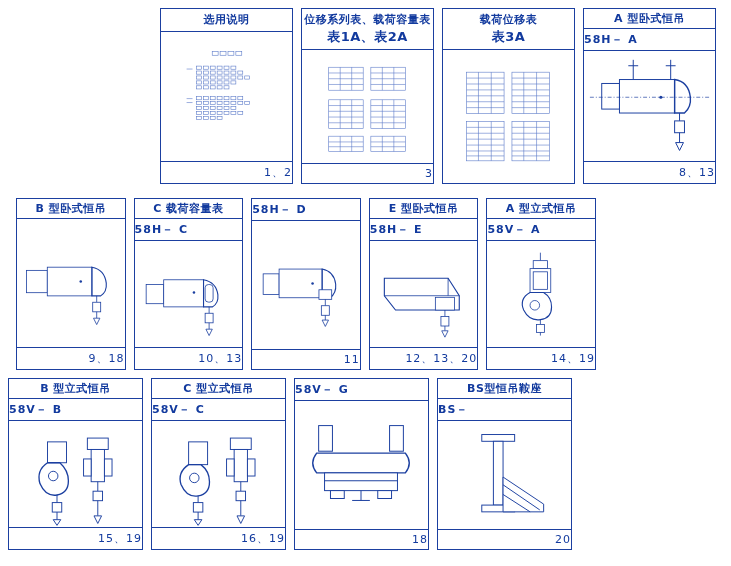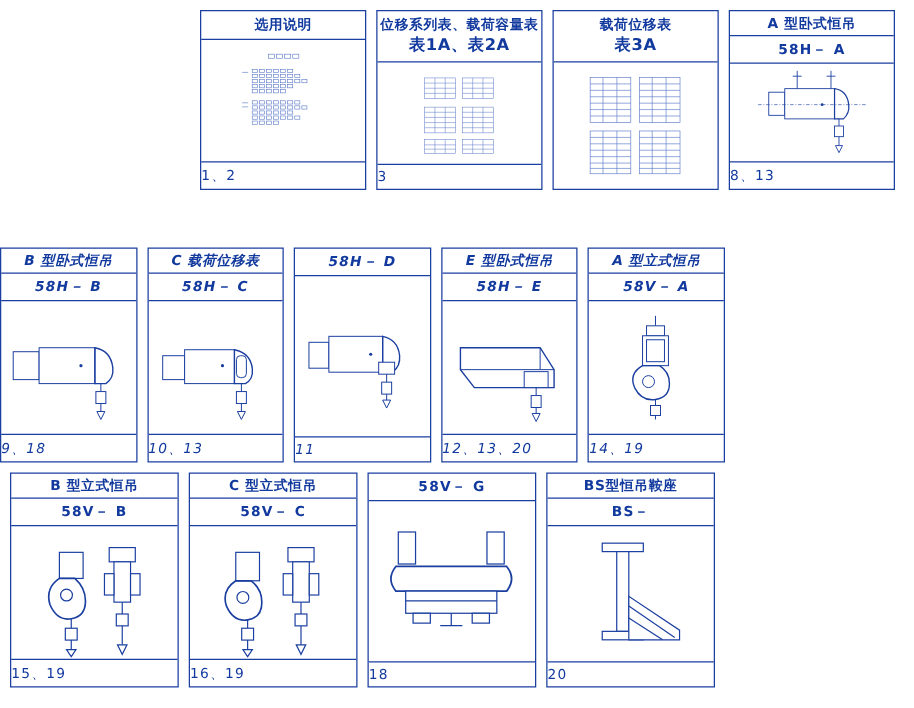--- a/index.html
+++ b/index.html
@@ -7,65 +7,64 @@
     width:731px;height:566px;
     background:#ffffff;
     font-family:"DejaVu Sans","Liberation Sans",sans-serif;
     color:#123a9e;
     overflow:hidden;
   }
   .sheet{position:relative;width:731px;height:566px;}
 
   .row{display:flex;position:absolute;left:0;width:731px;}
   .row1{top:8px;left:160px;width:571px;}
-  .row2{top:198px;left:0;width:580px;font-style:italic;}
+  .row2{top:198px;left:16px;width:580px;}
   .row3{top:378px;left:8px;width:723px;border-radius:21px;}
 
   .card{
     border:1.5px solid #1b3fa0;
     box-sizing:border-box;
     margin-right:8px;
     background:#fff;
     display:flex;
     flex-direction:column;
   }
-  .row1 .card{width:133px;height:144px;}
+  .row1 .card{width:133px;height:176px;}
   .row2 .card,.row3 .card{width:135px;height:172px;}
   .row2 .card:last-child,.row3 .card:last-child,.row1 .card:last-child{margin-right:0;}
 
   .hdr{
     border-bottom:1.5px solid #1b3fa0;
     text-align:center;
     font-size:11px;
     line-height:1.25;
     padding:3px 0 2px 0;
     font-weight:bold;
     letter-spacing:0.5px;
   }
   .hdr.tall{padding:4px 0 4px 0;}
   .hdr .sub{display:block;font-size:13px;margin-top:2px;}
 
   .code{
     border-bottom:1.5px solid #1b3fa0;
-    text-align:center;
     font-size:11px;
     padding:3px 0 3px 0;
     font-weight:bold;
     letter-spacing:1px;
   }
 
   .body{
     flex:1;
     position:relative;
     overflow:hidden;
   }
 
   .foot{
     border-top:1.5px solid #1b3fa0;
-    text-align:left;
+    text-align:right;
     font-size:11px;
     padding:3px 0 3px 0;
     letter-spacing:1px;
   }
 
   svg{display:block;width:100%;height:100%;}
   .ln{stroke:#1b3fa0;stroke-width:1;fill:none;}
   .ln-b{stroke:#1b3fa0;stroke-width:1.4;fill:none;}
   .thin{stroke:#5a79c8;stroke-width:0.6;fill:none;}
   .dash{stroke:#1b3fa0;stroke-width:0.7;fill:none;stroke-dasharray:4 2 1 2;}
@@ -286,40 +285,39 @@
         </svg>
       </div>
       <div class="foot">8、13</div>
     </div>
   </div>
 
   <div class="row row2">
 
     <div class="card">
       <div class="hdr">B 型卧式恒吊</div>
-      <div class="code">58H－ B</div>
       <div class="body">
         <svg viewBox="0 0 135 112" preserveAspectRatio="xMidYMid meet">
           <rect class="fillw" x="12" y="40" width="26" height="28"></rect>
           <rect class="fillw" x="38" y="36" width="56" height="36"></rect>
           <path class="ln-b" d="M94 36 q16 3 18 20 q1 11 -7 16 h-11 z" fill="#ffffff"></path>
           <circle cx="80" cy="54" r="1.6" fill="#1b3fa0"></circle>
           <g class="ln">
             <line x1="100" y1="72" x2="100" y2="80"></line>
             <rect class="fillw" x="95" y="80" width="10" height="12"></rect>
             <line x1="100" y1="92" x2="100" y2="100"></line>
             <path d="M96 100 h8 l-4 8 z" fill="#ffffff"></path>
           </g>
         </svg>
       </div>
       <div class="foot">9、18</div>
     </div>
 
     <div class="card">
-      <div class="hdr">C 载荷位移表</div>
+      <div class="hdr">C 载荷容量表</div>
       <div class="code">58H－ C</div>
       <div class="body">
         <svg viewBox="0 0 135 112" preserveAspectRatio="xMidYMid meet">
           <rect class="fillw" x="14" y="44" width="22" height="24"></rect>
           <rect class="fillw" x="36" y="38" width="50" height="34"></rect>
           <path class="ln-b" d="M86 38 q16 3 18 19 q1 11 -7 15 h-11 z" fill="#ffffff"></path>
           <circle cx="74" cy="54" r="1.6" fill="#1b3fa0"></circle>
           <rect class="fillw" x="88" y="44" width="10" height="22" rx="4"></rect>
           <g class="ln">
             <line x1="93" y1="72" x2="93" y2="80"></line>

